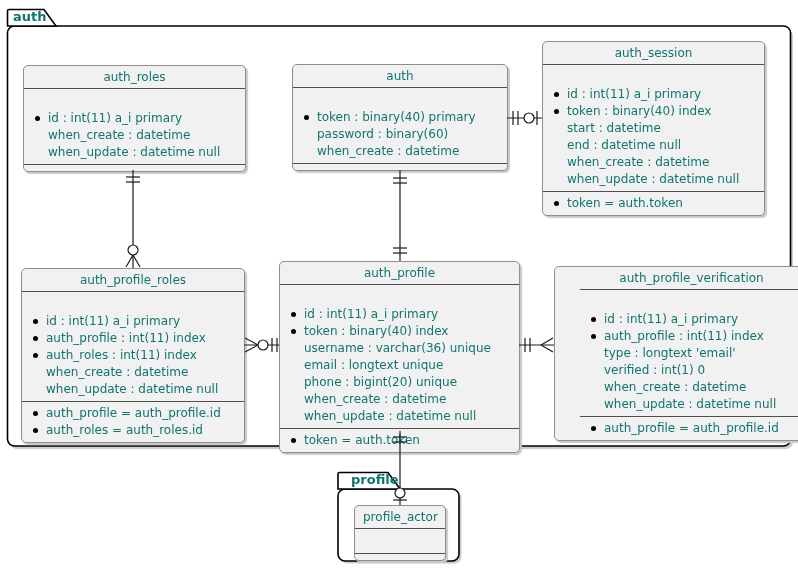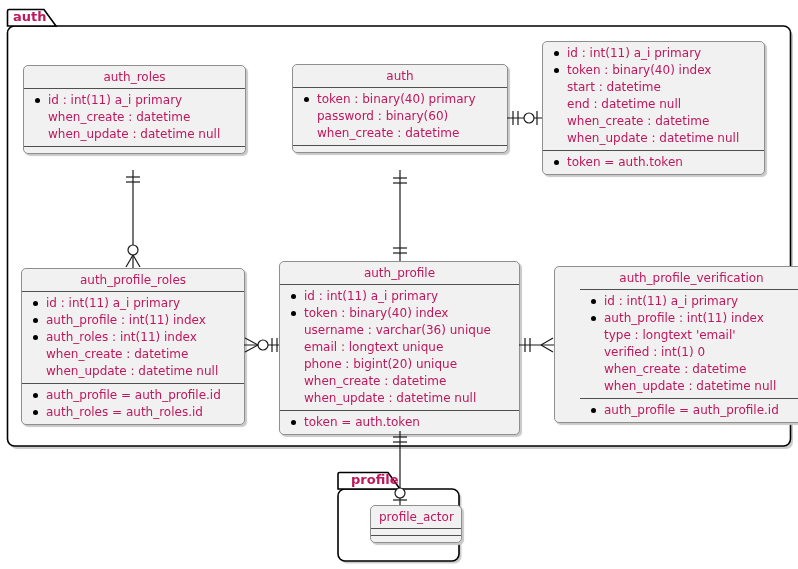--- a/index.html
+++ b/index.html
@@ -1,36 +1,36 @@
 <!DOCTYPE html>
 <html><head>
 <meta charset="utf-8">
 <style>
   html,body{margin:0;padding:0;background:#ffffff;}
   .canvas{
     position:relative;width:798px;height:569px;overflow:hidden;
     font-family:"DejaVu Sans","Liberation Sans",sans-serif;
-    font-size:12px;color:#be185d;background:#fff;
+    font-size:12px;color:#0f766e;background:#fff;
   }
   .layer{position:absolute;left:0;top:0;width:798px;height:569px;}
   .layer.svg{pointer-events:none;}
   .pkg-label{
     position:absolute;font-weight:bold;font-size:13px;line-height:16px;
     white-space:nowrap;z-index:3;
   }
   .entity{
     position:absolute;background:#F1F1F1;border:1px solid #8f8f8f;
     border-radius:5px;box-shadow:2px 2px 1px #c9c9c9;z-index:2;
   }
   .entity-title{
     text-align:center;padding:4px 8px 3px 8px;line-height:15px;
     border-bottom:1px solid #4f4f4f;white-space:nowrap;
   }
   .entity-fields{
-    padding:3px 6px;border-bottom:1px solid #4f4f4f;
+    padding:3px 6px;border-bottom:1px solid #4f4f4f;margin-top:18px;
   }
   .entity-footer{
     padding:3px 6px;
   }
   .field{
     position:relative;line-height:17px;white-space:nowrap;padding-left:18px;
   }
   .bullet{
     position:absolute;left:5px;top:6px;width:5px;height:5px;
     border-radius:50%;background:#000;
@@ -71,20 +71,21 @@
   <div class="entity" style="left:292px;top:64px;width:214px;">
       <div class="entity-title">auth</div>
       <div class="entity-fields">
         <div class="field"><span class="bullet"></span><span>token : binary(40) primary</span></div>
         <div class="field"><span>password : binary(60)</span></div>
         <div class="field"><span>when_create : datetime</span></div>
       </div>
       <div class="entity-footer"></div>
     </div>
   <div class="entity" style="left:542px;top:41px;width:221px;">
+      <div class="entity-title">auth_session</div>
       <div class="entity-fields">
         <div class="field"><span class="bullet"></span><span>id : int(11) a_i primary</span></div>
         <div class="field"><span class="bullet"></span><span>token : binary(40) index</span></div>
         <div class="field"><span>start : datetime</span></div>
         <div class="field"><span>end : datetime null</span></div>
         <div class="field"><span>when_create : datetime</span></div>
         <div class="field"><span>when_update : datetime null</span></div>
       </div>
       <div class="entity-footer">
         <div class="field"><span class="bullet"></span><span>token = auth.token</span></div>
@@ -126,21 +127,21 @@
         <div class="field"><span class="bullet"></span><span>auth_profile : int(11) index</span></div>
         <div class="field"><span>type : longtext 'email'</span></div>
         <div class="field"><span>verified : int(1) 0</span></div>
         <div class="field"><span>when_create : datetime</span></div>
         <div class="field"><span>when_update : datetime null</span></div>
       </div>
       <div class="entity-footer">
         <div class="field"><span class="bullet"></span><span>auth_profile = auth_profile.id</span></div>
       </div>
     </div>
-  <div class="entity" style="left:370px;top:505px;width:90px;">
+  <div class="entity" style="left:354px;top:505px;width:90px;">
       <div class="entity-title">profile_actor</div>
       <div class="entity-fields"></div>
       <div class="entity-footer"></div>
     </div>
 
   <svg class="layer svg" style="z-index:4;" viewBox="0 0 798 569">
 
     <g>
       <line x1="133" y1="170" x2="133" y2="268"></line>
       <line x1="126" y1="177" x2="140" y2="177"></line>

